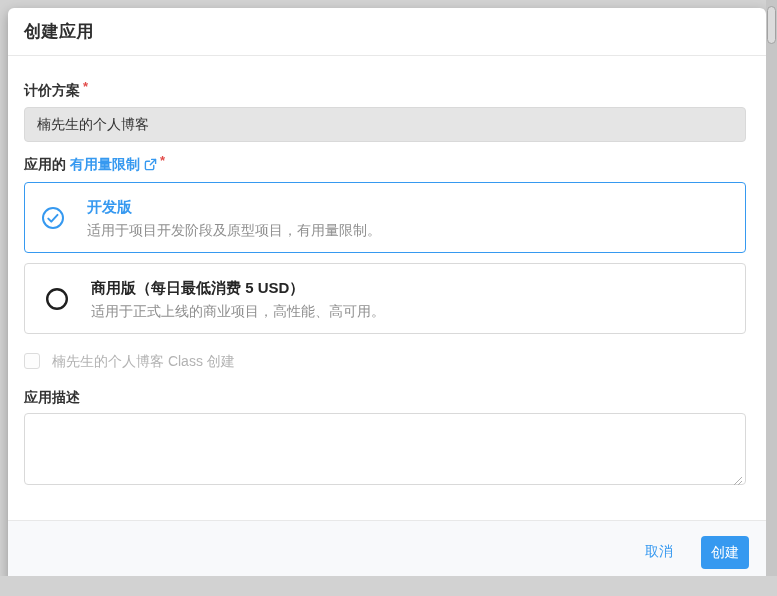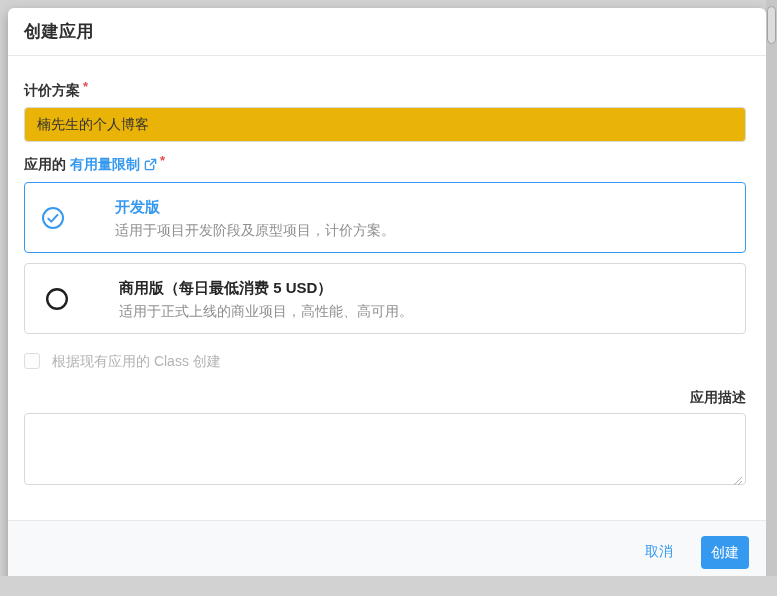--- a/index.html
+++ b/index.html
@@ -32,47 +32,47 @@
 
   .dialog-body{flex:1 1 auto;padding:24px 20px 0 16px;overflow:hidden;}
 
   .field-label{font-size:14px;font-weight:700;color:var(--text-dark);line-height:20px;}
   .req{color:var(--required);font-size:13px;margin-left:3px;position:relative;top:-4px;}
 
   .text-input{
     display:block;width:100%;height:35px;margin-top:6px;
     border:1px solid var(--border);border-radius:4px;
     padding:0 12px;font-size:14px;color:var(--text-dark);
-    font-family:"Liberation Sans","DejaVu Sans",sans-serif;outline:none;background:#eab308;
+    font-family:"Liberation Sans","DejaVu Sans",sans-serif;outline:none;background:#e5e5e5;
   }
 
   .pricing-label-row{margin-top:12px;font-size:14px;font-weight:700;color:var(--text-dark);line-height:20px;}
   .pricing-link{color:var(--accent);text-decoration:none;font-weight:700;margin-left:4px;cursor:pointer;}
   .ext-icon{display:inline-block;vertical-align:-2px;margin-left:4px;}
 
   .plan-card{
     margin-top:6px;height:71px;border:1px solid var(--border);border-radius:4px;
-    display:flex;align-items:center;padding:0 16px;cursor:pointer;background:#fff;gap:28px;
+    display:flex;align-items:center;padding:0 16px;cursor:pointer;background:#fff;
   }
   .plan-card.selected{border-color:var(--accent);}
   .plan-card + .plan-card{margin-top:10px;padding-left:20px;}
   .plan-icon{flex:0 0 24px;height:24px;margin-right:22px;display:flex;align-items:center;justify-content:center;}
   .plan-title{font-size:15px;font-weight:700;color:#262626;line-height:19px;}
   .plan-card.selected .plan-title{color:var(--accent);}
   .plan-desc{font-size:14px;color:var(--text-gray);line-height:18px;margin-top:5px;}
 
   .clone-row{margin-top:17px;display:flex;align-items:flex-start;}
   .checkbox{
     width:16px;height:16px;border:1px solid #dcdcdc;border-radius:3px;
     background:#fdfdfd;margin:2px 12px 0 0;flex:0 0 16px;
   }
   .clone-label{font-size:14px;color:var(--text-disabled);line-height:20px;}
   .clone-note{margin:2px 0 0 28px;font-size:14px;color:#9a9a9a;line-height:20px;}
 
-  .desc-label{margin-top:16px;text-align:right;}
+  .desc-label{margin-top:16px;}
   .textarea-wrap{position:relative;margin-top:6px;}
   .textarea{
     display:block;width:100%;height:72px;resize:none;
     border:1px solid var(--border);border-radius:4px;
     padding:8px 12px;font-size:14px;color:var(--text-dark);
     font-family:"Liberation Sans","DejaVu Sans",sans-serif;outline:none;background:#fff;
   }
   .resize-handle{position:absolute;right:3px;bottom:3px;width:10px;height:10px;cursor:nwse-resize;}
 
   .dialog-footer{
@@ -129,39 +129,39 @@
 
       <div class="plan-card selected">
         <span class="plan-icon">
           <svg width="24" height="24" viewBox="0 0 24 24">
               <circle cx="12" cy="12" r="10" fill="none" stroke="#3699f0" stroke-width="2"></circle>
               <path d="M7.3 12.6l3 3 6.2-6.7" fill="none" stroke="#3699f0" stroke-width="2" stroke-linecap="round" stroke-linejoin="round"></path>
             </svg>
         </span>
         <div>
           <div class="plan-title">开发版</div>
-          <div class="plan-desc">适用于项目开发阶段及原型项目，计价方案。</div>
+          <div class="plan-desc">适用于项目开发阶段及原型项目，有用量限制。</div>
         </div>
       </div>
 
       <div class="plan-card">
         <span class="plan-icon">
           <svg width="24" height="24" viewBox="0 0 24 24">
               <circle cx="12" cy="12" r="9.8" fill="none" stroke="#1f1f1f" stroke-width="2.4"></circle>
             </svg>
         </span>
         <div>
           <div class="plan-title">商用版（每日最低消费 5 USD）</div>
           <div class="plan-desc">适用于正式上线的商业项目，高性能、高可用。</div>
         </div>
       </div>
 
       <div class="clone-row">
         <span class="checkbox"></span>
-        <span class="clone-label">根据现有应用的 Class 创建</span>
+        <span class="clone-label">楠先生的个人博客 Class 创建</span>
       </div>
 
       <div class="field-label desc-label">应用描述</div>
       <div class="textarea-wrap">
         <textarea class="textarea" style=""></textarea>
         <span class="resize-handle">
           <svg width="10" height="10" viewBox="0 0 10 10">
               <path d="M9 1L1 9" stroke="#b0b0b0" stroke-width="1"></path>
               <path d="M9 5L5 9" stroke="#b0b0b0" stroke-width="1"></path>
             </svg>

